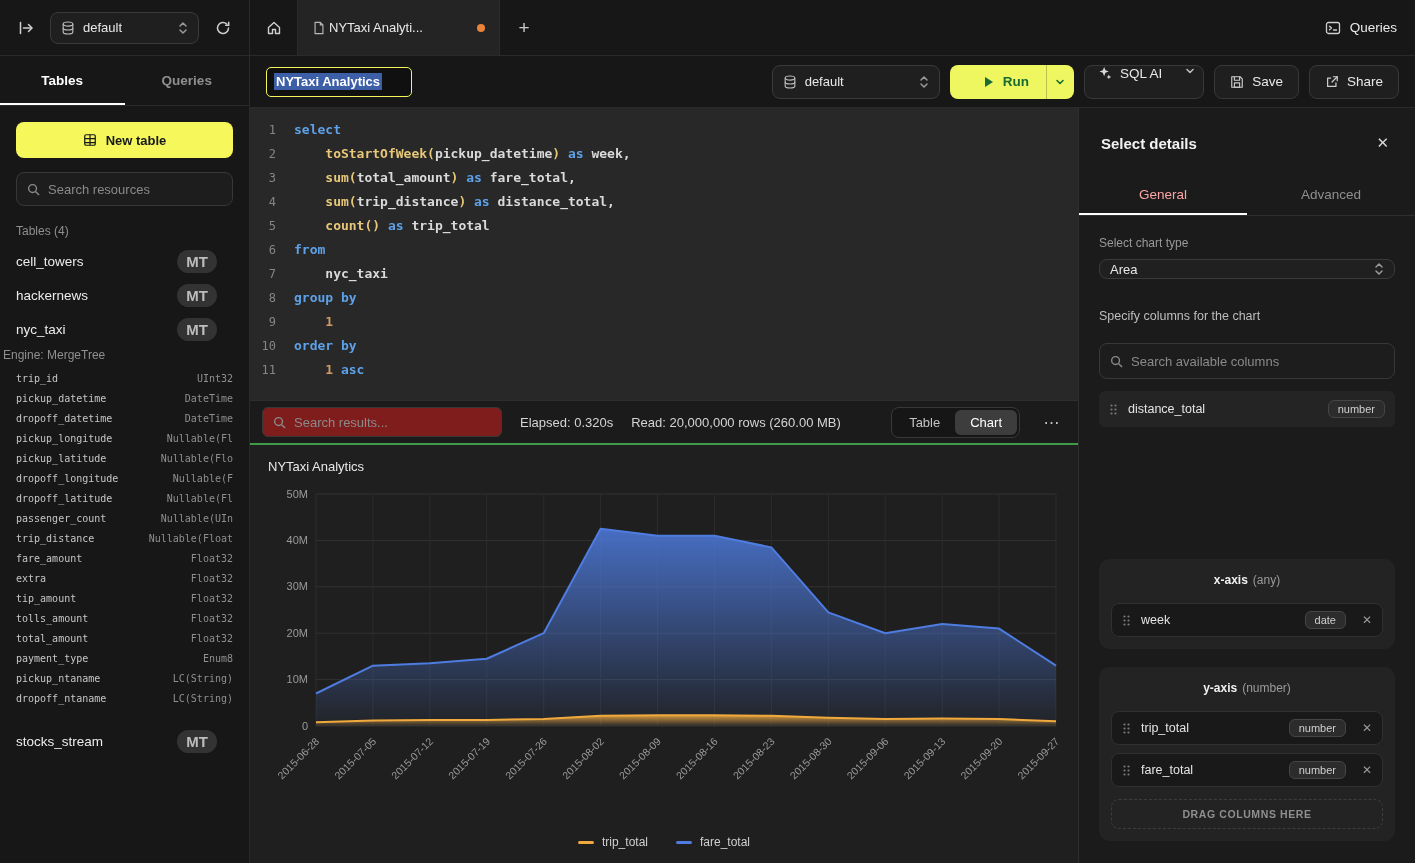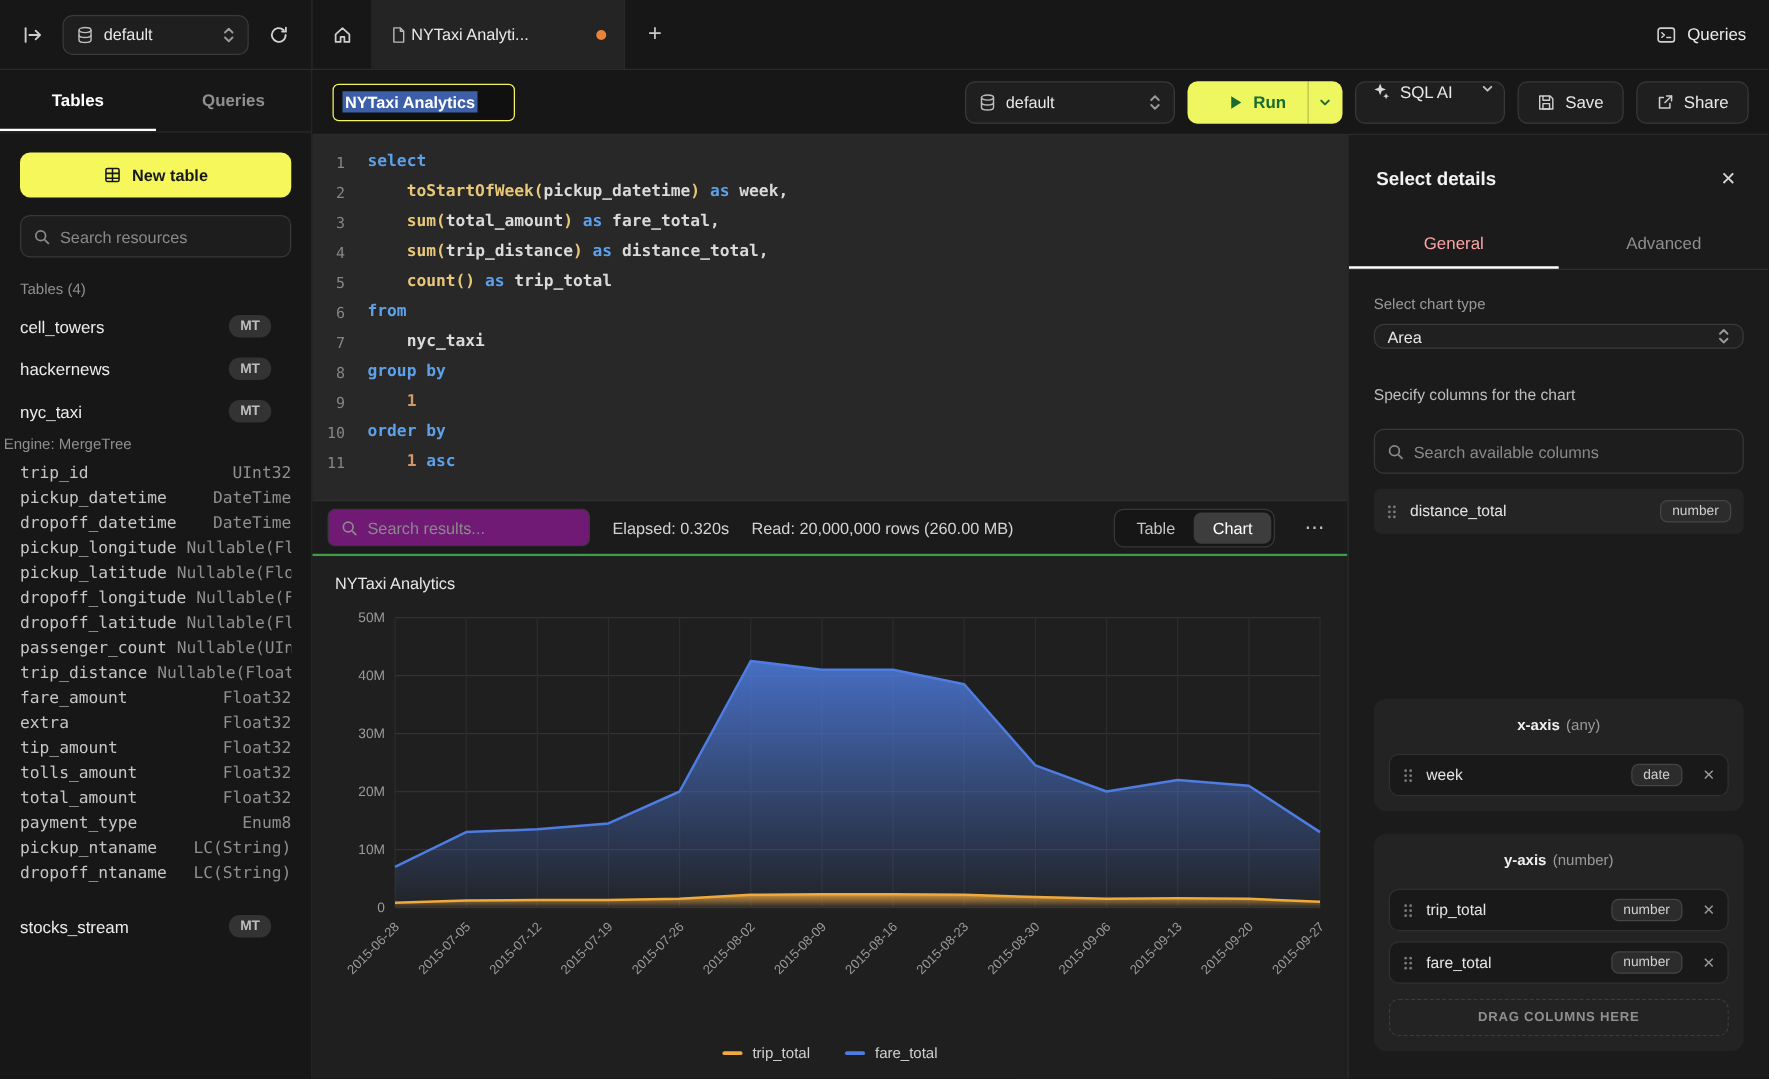--- a/index.html
+++ b/index.html
@@ -48,27 +48,27 @@
   .search-box { display: flex; align-items: center; gap: 8px; height: 34px;
     border: 1px solid #383838; border-radius: 8px; background: #1d1d1d; padding: 0 10px; }
   .sidebar .search-box { margin: 0 16px; }
   .search-box input { flex: 1; background: transparent; border: none; outline: none;
     color: #dddddd; font-family: inherit; font-size: 13px; min-width: 0; }
   .search-box input::placeholder { color: #8a8a8a; }
   .section-title { margin: 18px 16px 6px; color: #8f8f8f; font-size: 12px; }
   .tbl-row { height: 34px; display: flex; align-items: center; padding: 0 16px; cursor: pointer; }
   .tbl-name { color: #ececec; font-size: 13.5px; font-weight: 500; flex: 1;
     white-space: nowrap; overflow: hidden; }
-  .mt-badge { background: #333333; color: #bdbdbd; font-size: 11px; font-weight: bold;
+  .mt-badge { background: #333333; color: #bdbdbd; font-size: 15px; font-weight: bold;
     padding: 3px 9px; border-radius: 999px; margin-right: 16px; flex: none; }
   .engine-label { padding: 2px 3px 6px; color: #8f8f8f; font-size: 12px; }
   .tbl-columns { padding: 0 16px 10px; }
   .tbl-col-row { height: 20px; display: flex; align-items: center;
     justify-content: space-between; font-family: "DejaVu Sans Mono", monospace;
-    font-size: 13px; white-space: nowrap; overflow: hidden; }
+    font-size: 10px; white-space: nowrap; overflow: hidden; }
   .col-n { color: #c6c6c6; }
   .col-t { color: #8f8f8f; margin-left: 8px; }
   .tbl-row.spaced { margin-top: 6px; }
 
   
   .main { flex: 1; display: flex; flex-direction: column; min-width: 0; }
   .query-header { height: 52px; flex: none; background: #171717;
     border-bottom: 1px solid #2a2a2a; display: flex; align-items: center;
     padding: 0 16px; gap: 10px; }
   .title-input { display: flex; align-items: center; height: 30px; min-width: 146px;
@@ -108,22 +108,22 @@
   .code { white-space: pre; color: #dadada; font-weight: bold; }
   .tok-kw { color: #5EA1E8; }
   .tok-fn { color: #E8C878; }
   .tok-par { color: #E8C878; }
   .tok-num { color: #D19A66; }
 
   
   .results-toolbar { height: 45px; flex: none; background: #1b1b1b;
     border-top: 1px solid #2e2e2e; border-bottom: 2px solid #3E9B47;
     display: flex; align-items: center; padding: 0 12px; gap: 18px; }
-  .results-toolbar .search-box { width: 210px; height: 30px; border-radius: 6px;
-    background: #701a75; flex: none; }
+  .results-toolbar .search-box { width: 240px; height: 30px; border-radius: 6px;
+    background: #7f1d1d; flex: none; }
   .stat-text { color: #d4d4d4; white-space: nowrap; }
   .rt-spacer { flex: 1; }
   .view-toggle { display: flex; border: 1px solid #383838; background: #161616;
     border-radius: 8px; padding: 2px; }
   .vt-btn { padding: 5px 15px; border-radius: 6px; color: #c4c4c4; cursor: pointer; }
   .vt-btn.active { background: #3d3d3d; color: #ffffff; }
   .more-btn { width: 28px; text-align: center; color: #c4c4c4; font-size: 16px;
     cursor: pointer; letter-spacing: 1px; }
 
   

